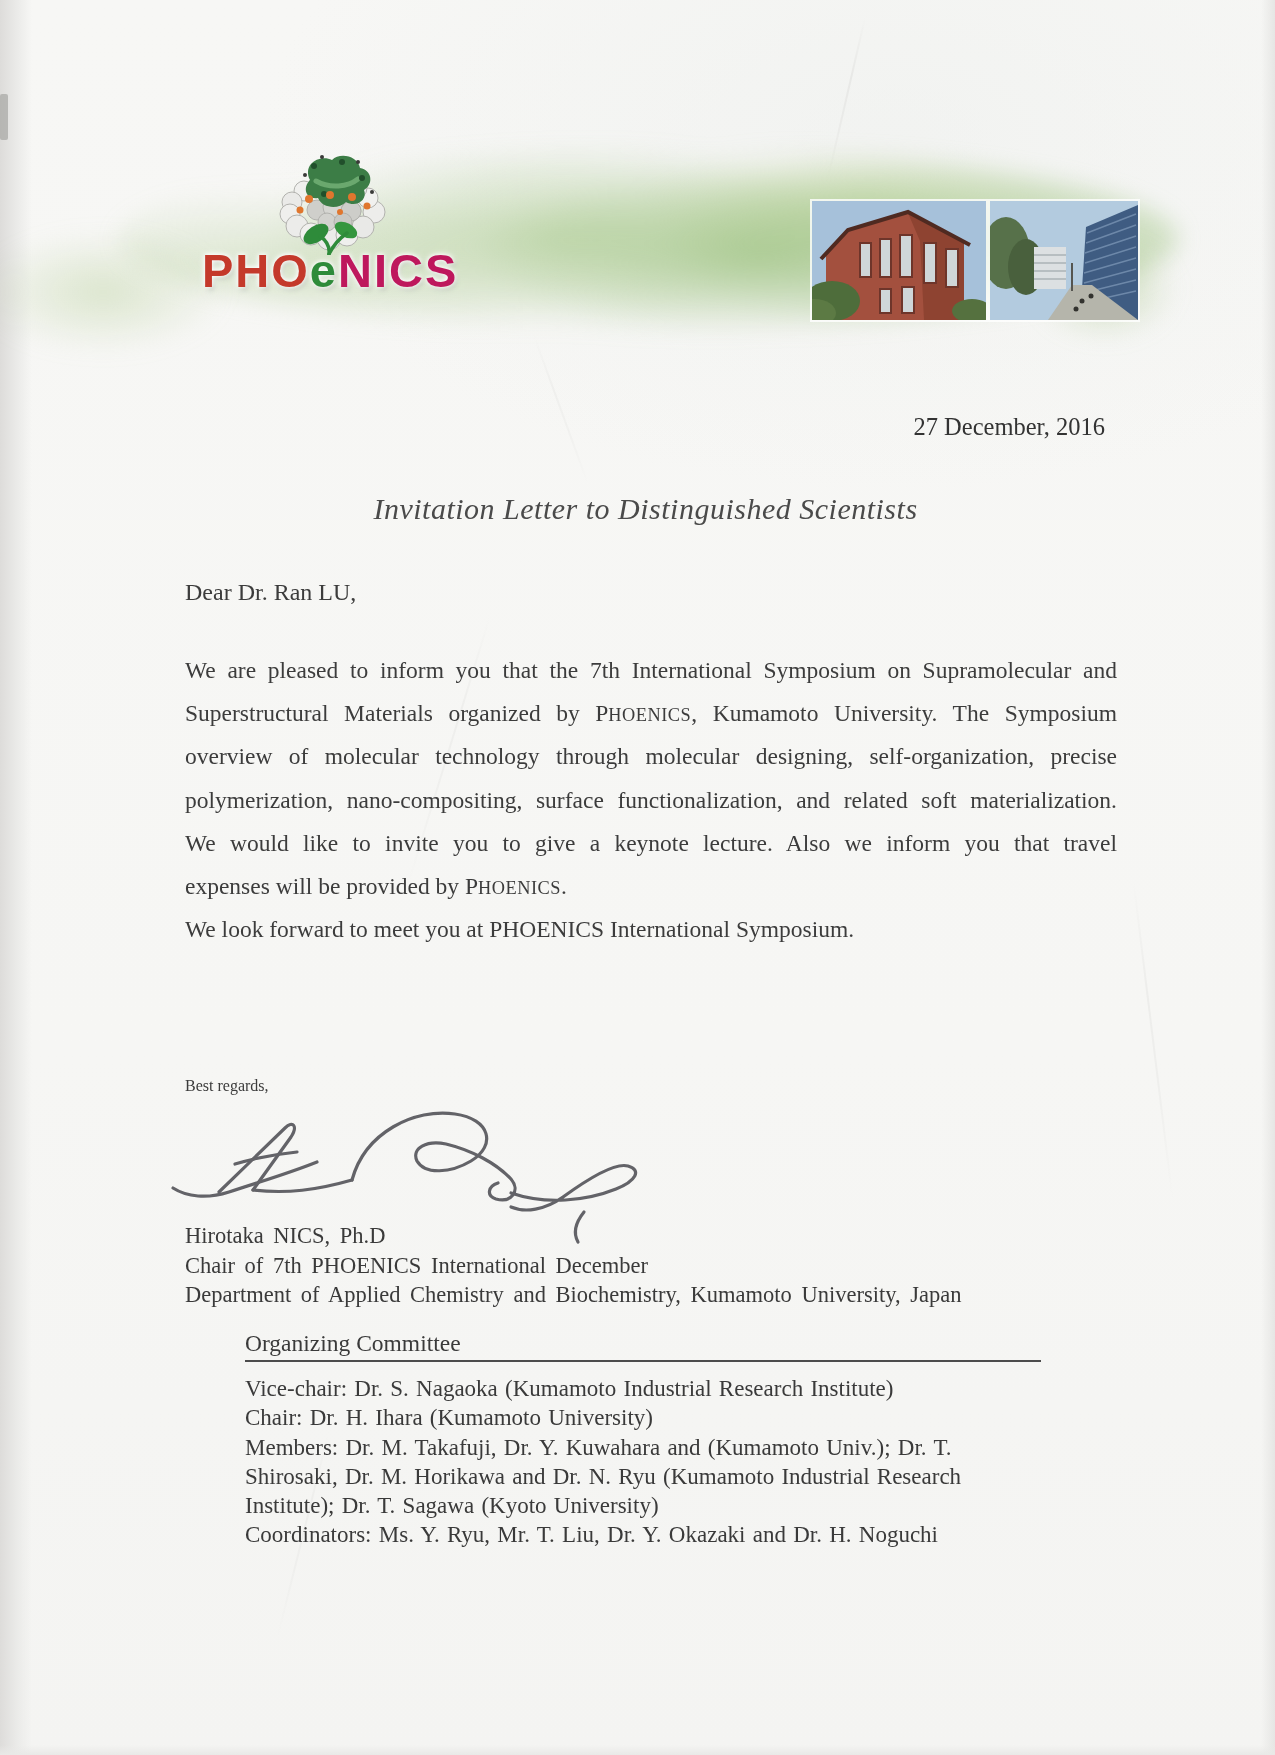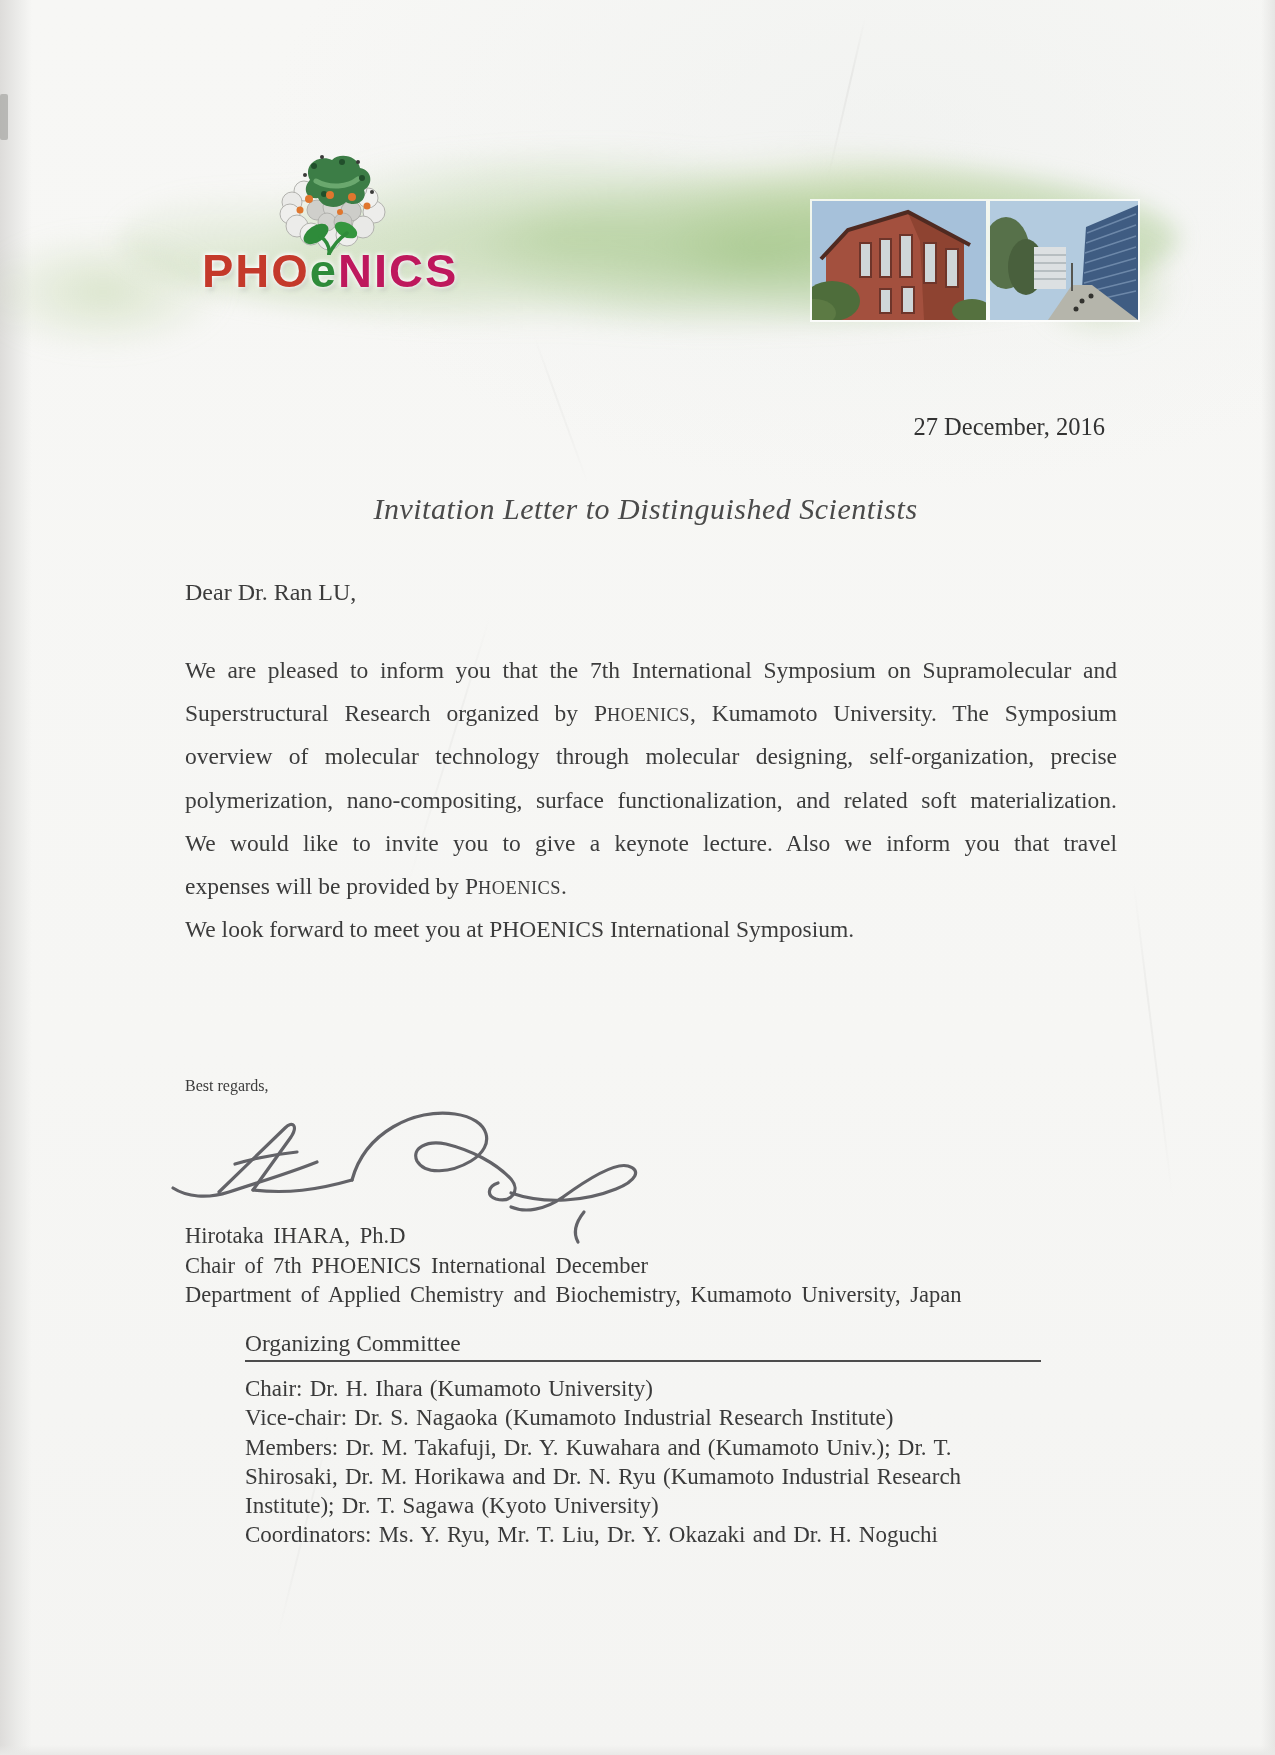--- a/index.html
+++ b/index.html
@@ -189,21 +189,21 @@
       </g>
   </svg>
 </div>
 
 <div class="abs date-line">27 December, 2016</div>
 <div class="abs title">Invitation Letter to Distinguished Scientists</div>
 <div class="abs salutation">Dear Dr. Ran LU,</div>
 
 <div class="abs body-par">
     <div class="body-line justify"><span>We are pleased to inform you that the 7th International Symposium on Supramolecular and</span></div>
-    <div class="body-line justify"><span>Superstructural Research organized by P</span><span class="seg-sc">HOENICS</span><span>, Kumamoto University. The Symposium</span></div>
+    <div class="body-line justify"><span>Superstructural Materials organized by P</span><span class="seg-sc">HOENICS</span><span>, Kumamoto University. The Symposium</span></div>
     <div class="body-line justify"><span>overview of molecular technology through molecular designing, self-organization, precise</span></div>
     <div class="body-line justify"><span>polymerization, nano-compositing, surface functionalization, and related soft materialization.</span></div>
     <div class="body-line justify"><span>We would like to invite you to give a keynote lecture. Also we inform you that travel</span></div>
     <div class="body-line"><span>expenses will be provided by P</span><span class="seg-sc">HOENICS</span><span>.</span></div>
     <div class="body-line"><span>We look forward to meet you at PHOENICS International Symposium.</span></div>
   </div>
 
 <div class="abs closing">Best regards,</div>
 
 <svg class="abs signature" width="490" height="150" viewBox="0 0 490 150">
@@ -212,27 +212,27 @@
     <path d="M54,92 L120,28 C128,20 133,26 126,37 L88,90"></path>
     <path d="M70,64 C90,58 112,54 132,52"></path>
     <path d="M88,90 C122,94 152,90 187,80"></path>
     <path d="M187,80 C200,32 250,8 290,14 C325,19 332,45 306,61 C286,73 260,75 252,61 C246,48 262,40 281,44 C306,50 331,63 346,79 C356,91 346,103 331,99 C321,96 323,86 333,83"></path>
     <path d="M346,93 C381,105 421,101 451,89 C471,81 477,70 463,66 C449,62 420,81 398,97 C380,110 360,113 346,107"></path>
     <path d="M419,112 C411,122 408,133 413,142"></path>
   </g>
 </svg>
 
 <div class="abs signer">
-  <div>Hirotaka IHARA, Ph.D</div>
+  <div>Hirotaka NICS, Ph.D</div>
   <div>Chair of 7th PHOENICS International December</div>
   <div>Department of Applied Chemistry and Biochemistry, Kumamoto University, Japan</div>
 </div>
 
 <div class="abs committee-head">Organizing Committee</div>
 <div class="abs committee-rule"></div>
 <div class="abs committee-lines">
+    <div>Vice-chair: Dr. S. Nagaoka (Kumamoto Industrial Research Institute)</div>
     <div>Chair: Dr. H. Ihara (Kumamoto University)</div>
-    <div>Vice-chair: Dr. S. Nagaoka (Kumamoto Industrial Research Institute)</div>
     <div>Members: Dr. M. Takafuji, Dr. Y. Kuwahara and (Kumamoto Univ.); Dr. T.</div>
     <div>Shirosaki, Dr. M. Horikawa and Dr. N. Ryu (Kumamoto Industrial Research</div>
     <div>Institute); Dr. T. Sagawa (Kyoto University)</div>
     <div>Coordinators: Ms. Y. Ryu, Mr. T. Liu, Dr. Y. Okazaki and Dr. H. Noguchi</div>
   </div>
 
 </body></html>

